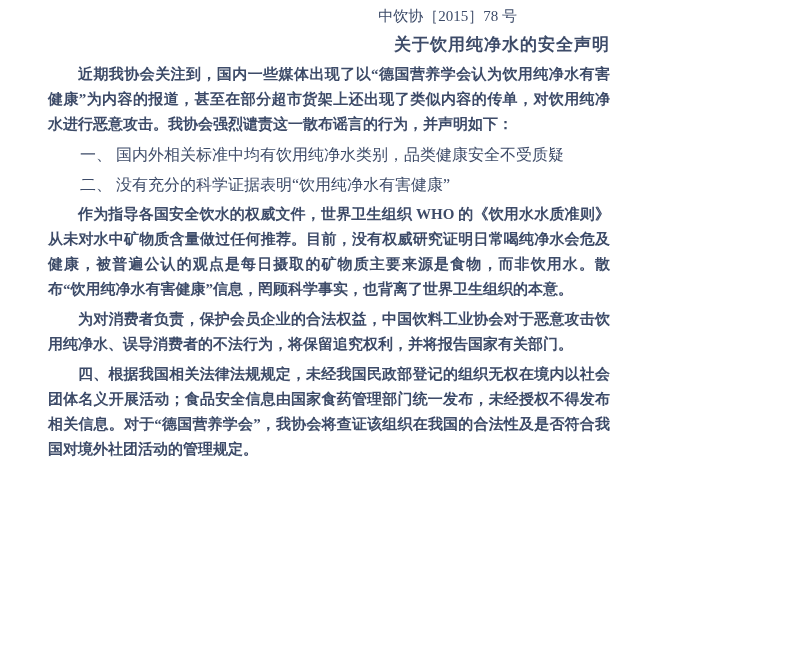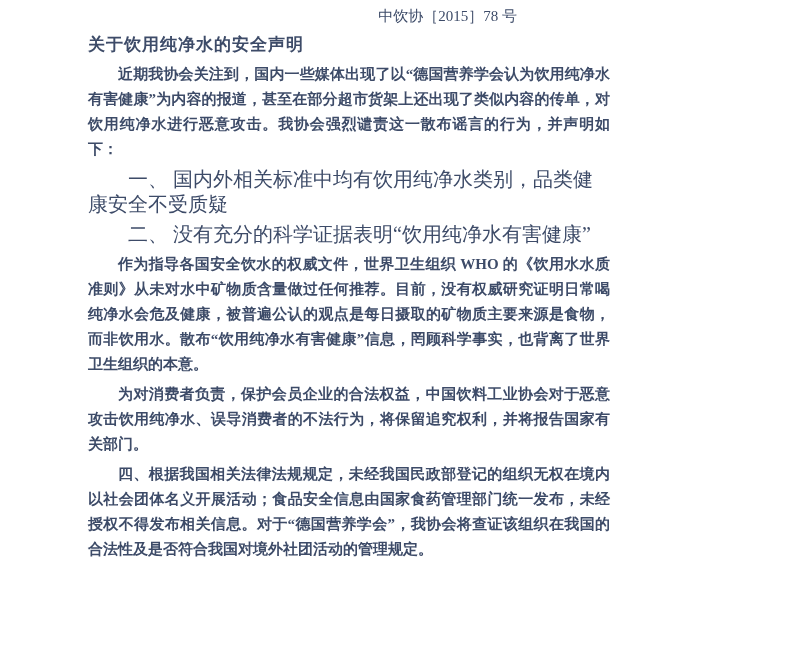--- a/index.html
+++ b/index.html
@@ -11,49 +11,49 @@
     width: 788px;
     height: 655px;
     overflow: hidden;
     font-family: "Liberation Serif", serif;
     color: var(--text-color, #3d4b68);
   }
   .page {
     box-sizing: border-box;
     width: 672px;
     height: 655px;
-    padding: 8px 62px 0 88px;
+    padding: 8px 62px 0 48px;
     background: var(--page-bg, #ffffff);
   }
   .doc-number {
     font-size: 15px;
     line-height: 17px;
     text-align: right;
     padding-right: 93px;
     white-space: nowrap;
   }
   .doc-title {
     font-size: 17px;
     line-height: 24px;
     font-weight: 700;
-    text-align: left;
+    text-align: right;
     letter-spacing: 1px;
     margin: 8px 0 0 0;
   }
   .para {
     font-size: 15px;
     line-height: 25px;
     margin: 5px 0;
     text-indent: 2em;
     text-align: justify;
     word-break: break-all;
     font-weight: bold;
   }
   .section-heading {
-    font-size: 20px;
+    font-size: 16px;
     line-height: 25px;
     margin: 5px 0;
     text-indent: 2em;
     font-weight: 400;
   }
 </style>
 </head>
 <body>
 
 <div class="page">

